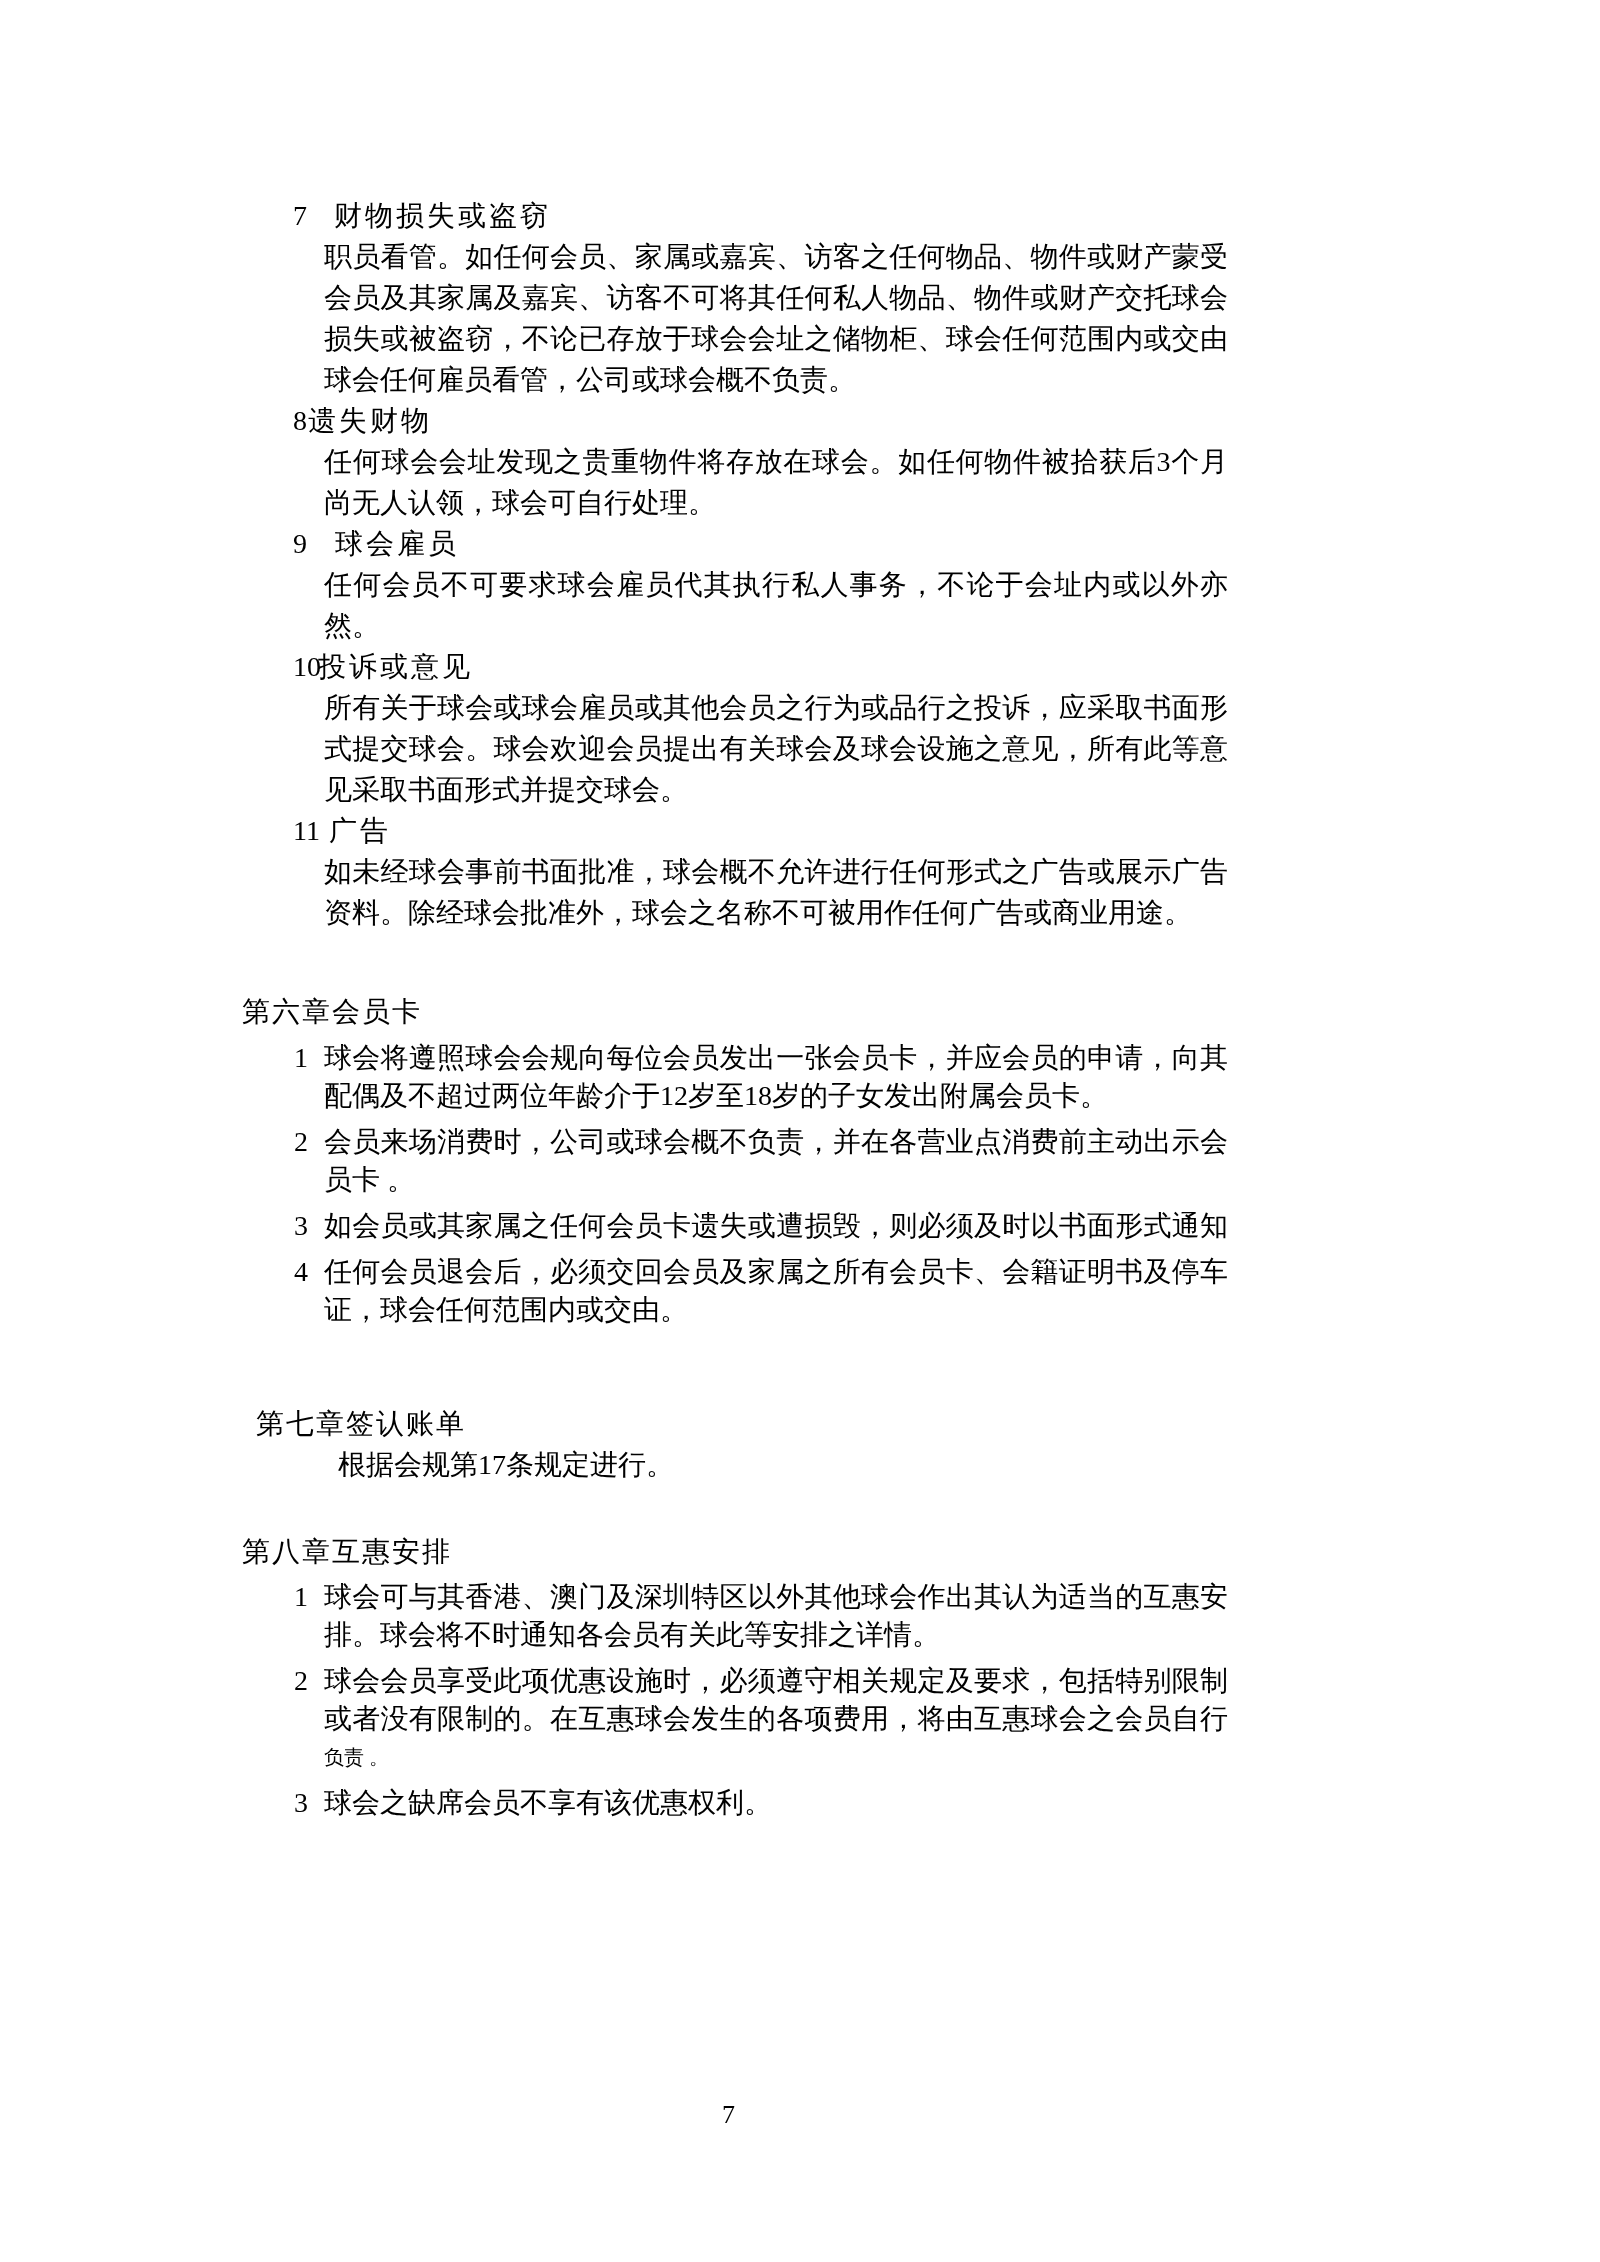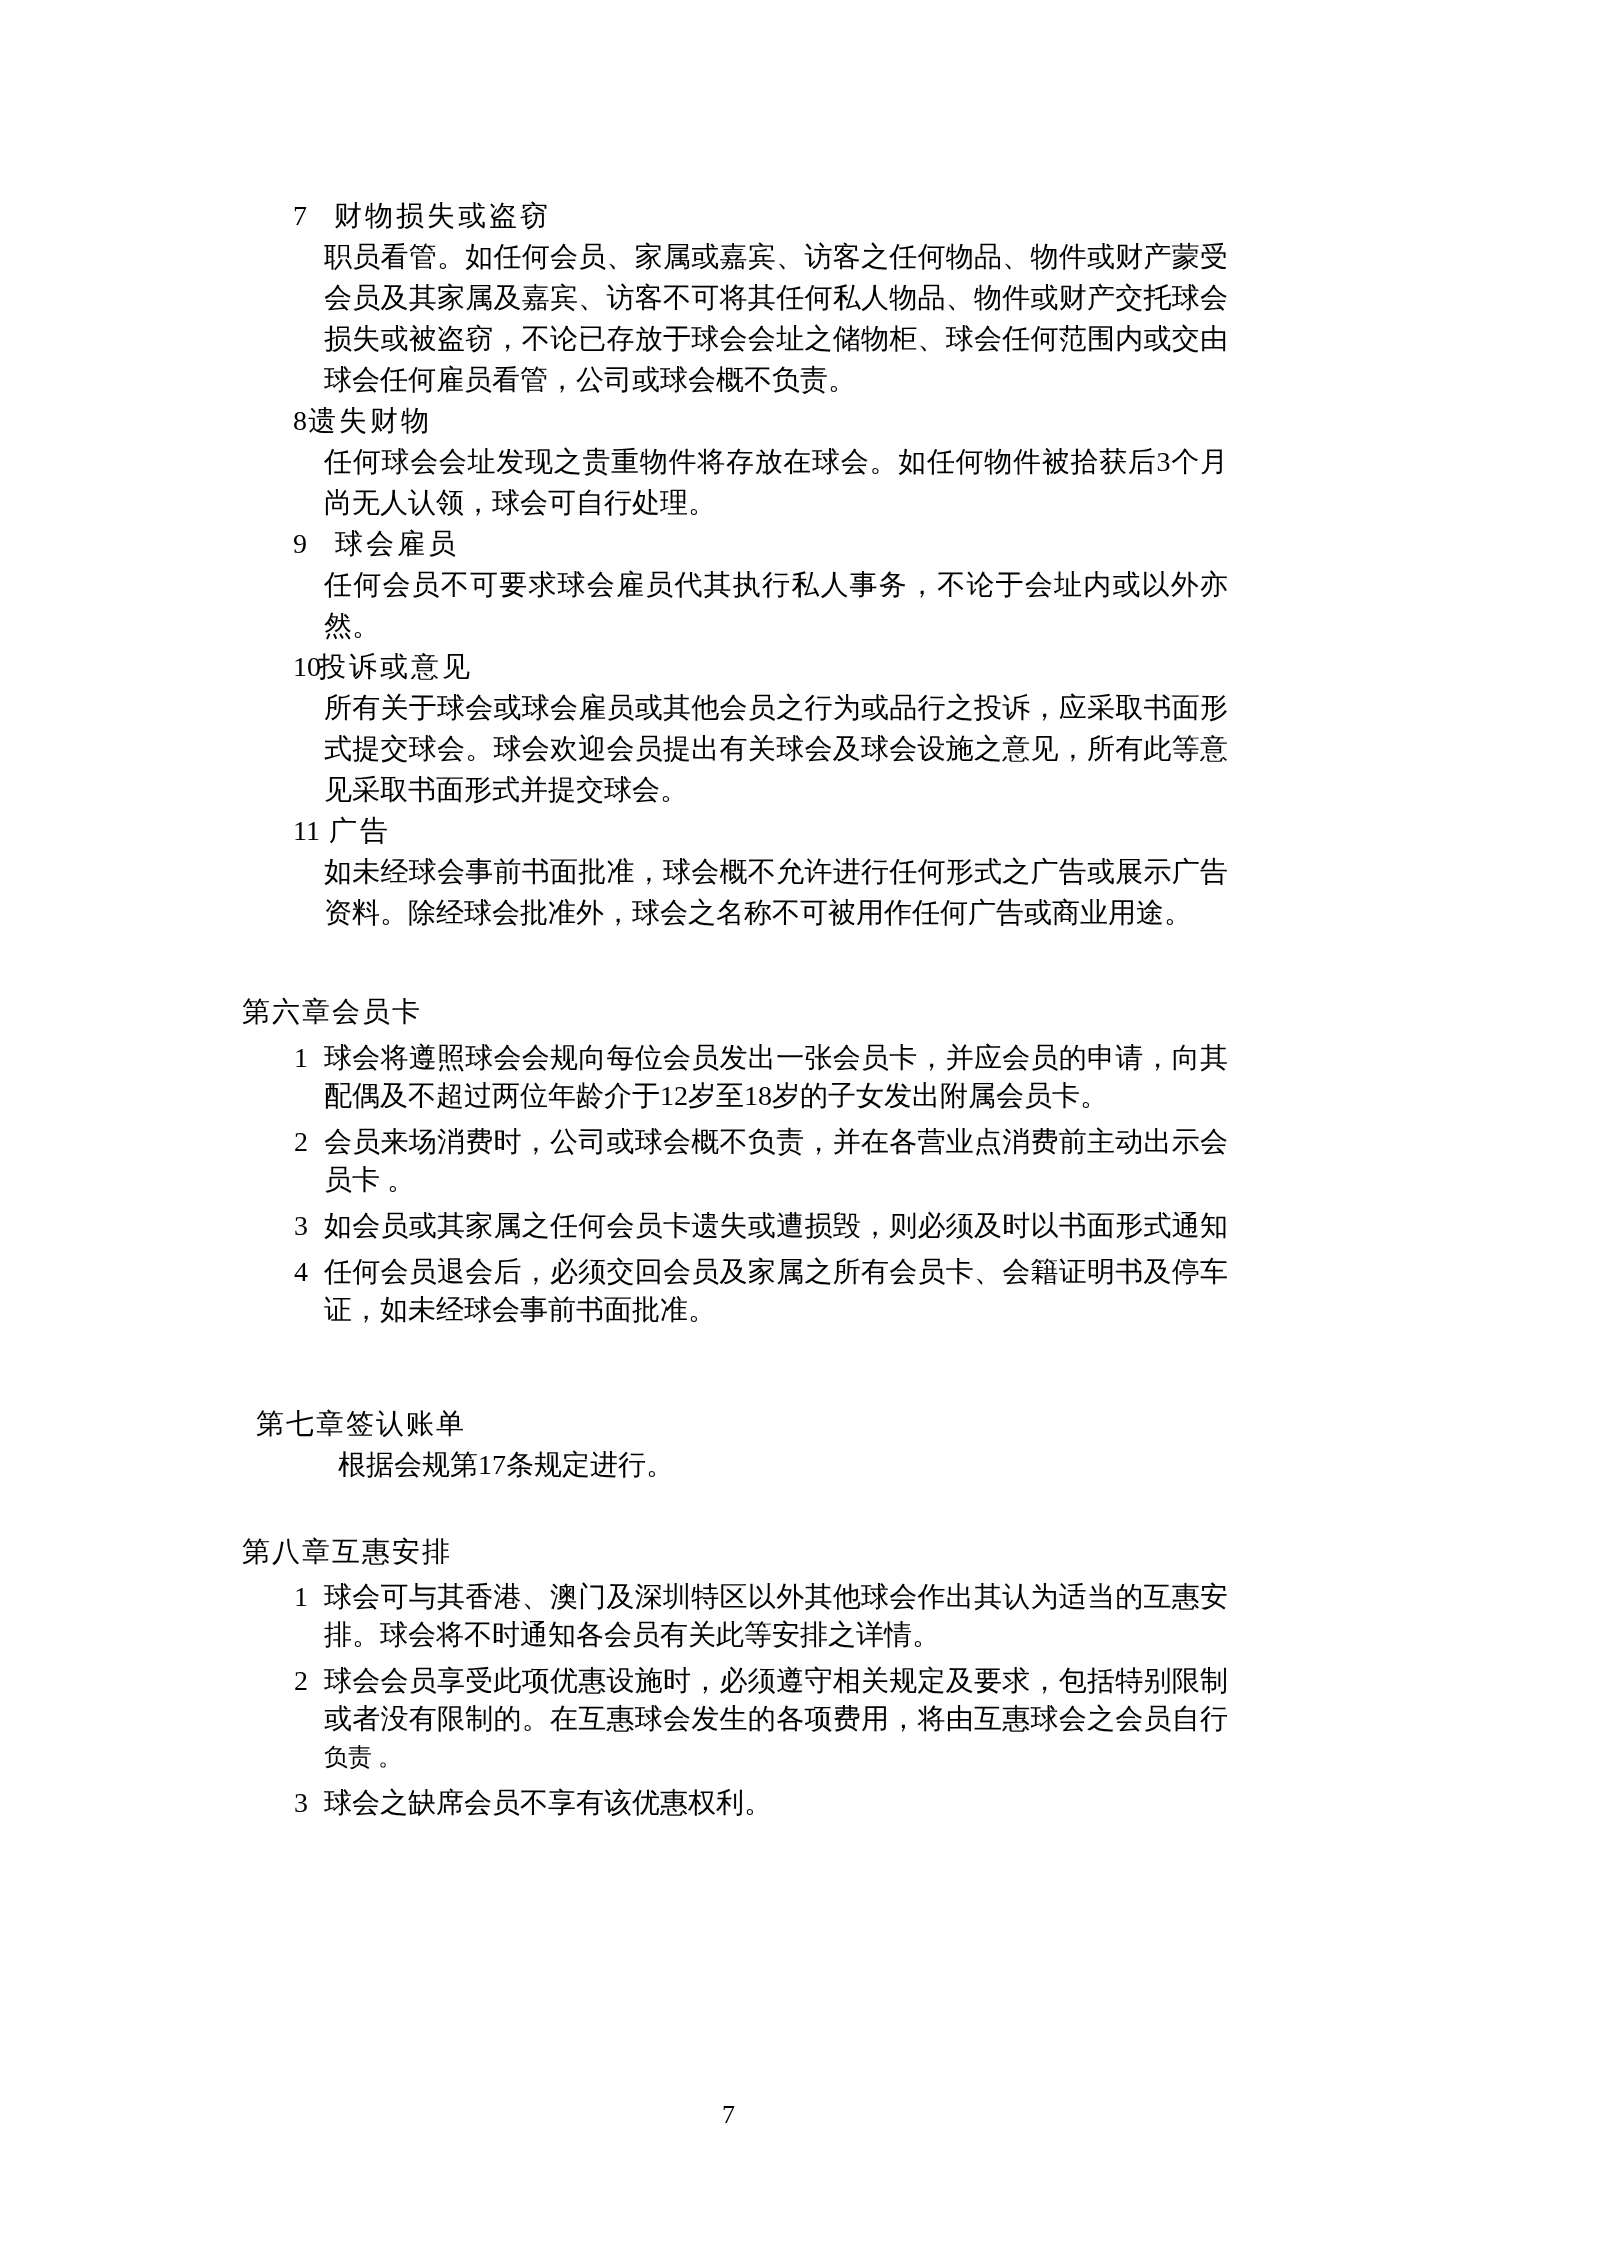--- a/index.html
+++ b/index.html
@@ -32,21 +32,21 @@
   .t10{margin-left:-6px;text-align:right;}
   .t11{margin-left:5px;}
 
   
   .ln{white-space:nowrap;}
   .jl{white-space:normal;text-align:justify;text-align-last:justify;}
 
   
   .itm{position:relative;margin-bottom:8px;}
   .itm .num{position:absolute;left:-30px;top:0;}
-  .small{font-size:24px;}
+  .small{font-size:20px;}
 
   .ch7 .body-line{margin-left:82px;}
 </style>
 </head>
 <body>
 
 <div class="page">
 
   <div class="abs ch5">
 
@@ -97,21 +97,21 @@
       <div class="ln jl">会员来场消费时，公司或球会概不负责，并在各营业点消费前主动出示会</div>
       <div class="ln">员卡 。</div>
     </div>
     <div class="itm">
       <span class="num">3</span>
       <div class="ln jl">如会员或其家属之任何会员卡遗失或遭损毁，则必须及时以书面形式通知</div>
     </div>
     <div class="itm">
       <span class="num">4</span>
       <div class="ln jl">任何会员退会后，必须交回会员及家属之所有会员卡、会籍证明书及停车</div>
-      <div class="ln">证，如未经球会事前书面批准。</div>
+      <div class="ln">证，球会任何范围内或交由。</div>
     </div>
   </div>
 
   <div class="abs ch7">
     <div style="letter-spacing:2px;">第七章签认账单</div>
     <div class="body-line">根据会规第17条规定进行。</div>
   </div>
 
   <div class="abs ch8-head">第八章互惠安排</div>
 

